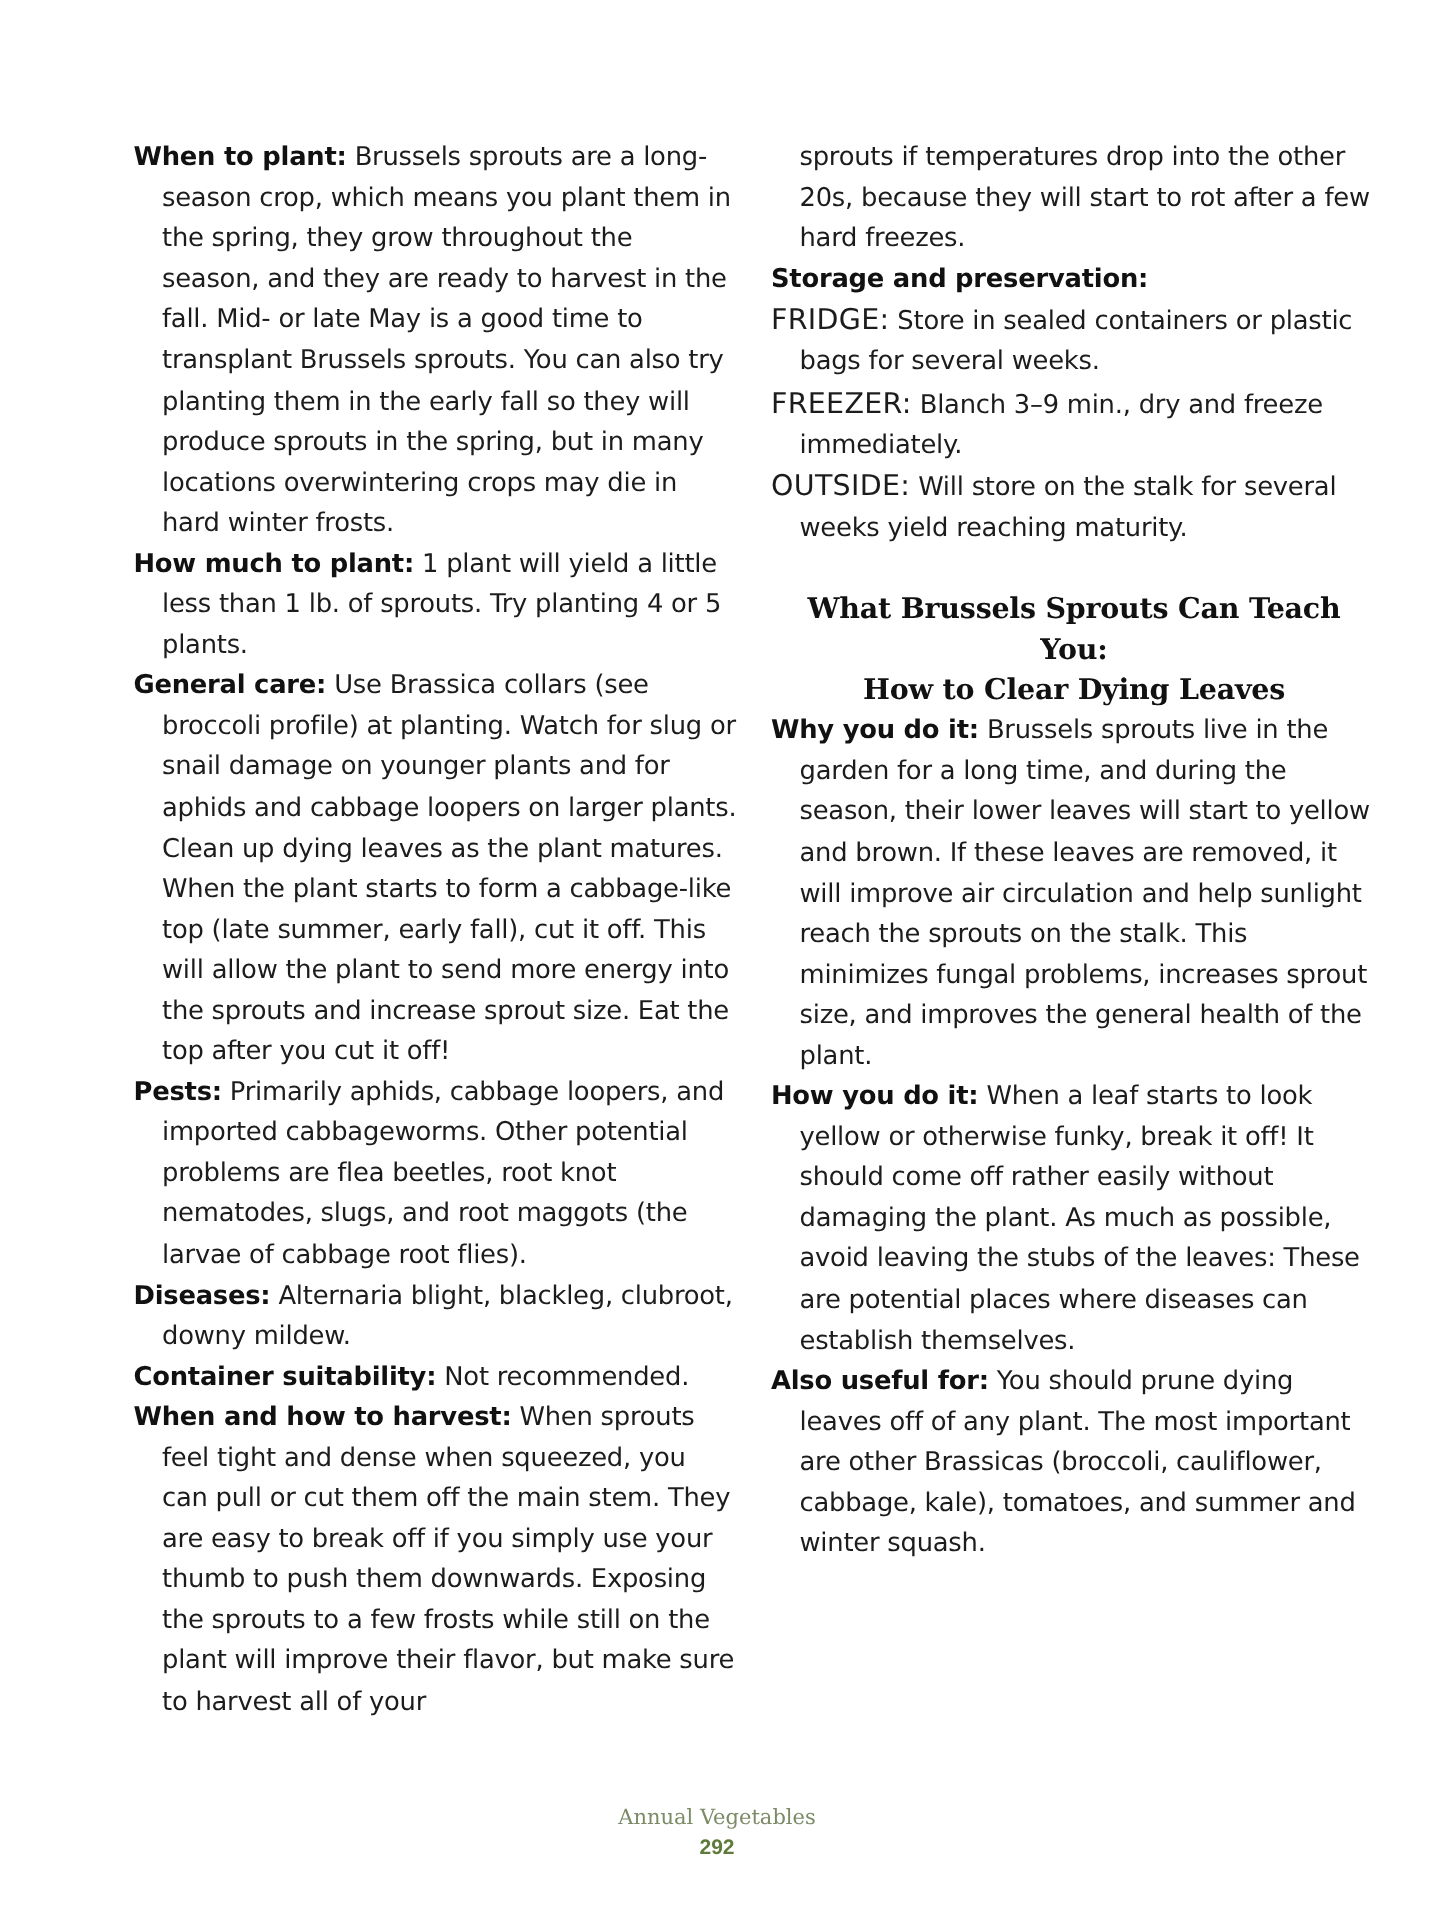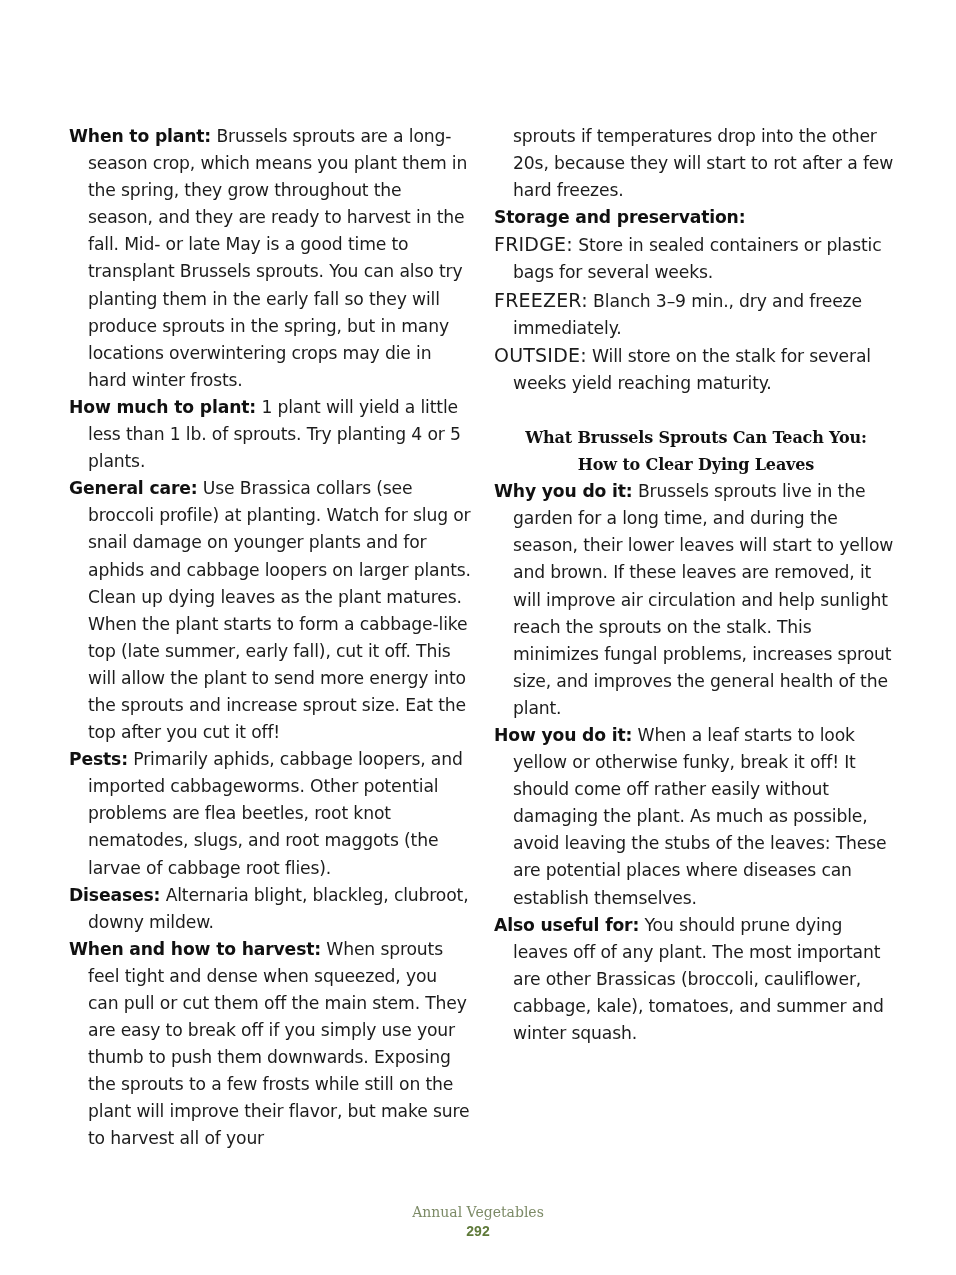--- a/index.html
+++ b/index.html
@@ -1,40 +1,41 @@
 <!DOCTYPE html>
 <html><head>
 <meta charset="utf-8">
 <style>
   html, body { margin: 0; padding: 0; background: #ffffff; }
   body { width: 956px; height: 1275px; position: relative; overflow: hidden;
          font-family: "DejaVu Sans", "Liberation Sans", sans-serif; color: #1c1c1c; }
-  .col { position: absolute; top: 123px; width: 405px; font-size: 17.2px; line-height: 27.1px; letter-spacing: -0.15px; }
+  .col { position: absolute; top: 92px; width: 405px; font-size: 17.2px; line-height: 27.1px; letter-spacing: -0.15px; margin-left: 20px; }
   .col-left { left: 69px; width: 402px; }
   .col-right { left: 494px; width: 404px; }
   .entry { padding-left: 19px; text-indent: -19px; margin: 0; }
   .cont { padding-left: 19px; margin: 0; }
   .lbl { font-weight: bold; color: #111; }
   .sc { font-size: 19px; letter-spacing: 0.2px; }
   .spacer { height: 27px; }
   .sidebar-title { font-family: "DejaVu Serif", "Liberation Serif", serif; font-weight: bold; text-align: center;
-                   font-size: 16px; line-height: 27.1px; margin: 0; color: #111; }
+                   font-size: 19px; line-height: 27.1px; margin: 0; color: #111; }
   .footer { position: absolute; left: 0; width: 956px; text-align: center; }
   .footer-section { top: 1204px; font-family: "DejaVu Serif", "Liberation Serif", serif; font-size: 14px; color: #7c8a66; }
   .footer-page { top: 1223px; font-family: "Liberation Sans", sans-serif; font-weight: bold; font-size: 14px; color: #5f7a3a; }
 </style>
 </head>
 <body>
 
 <div class="col col-left">
   <p class="entry"><span class="lbl">When to plant:</span> <span>Brussels sprouts are a long-season crop, which means you plant them in the spring, they grow throughout the season, and they are ready to harvest in the fall. Mid- or late May is a good time to transplant Brussels sprouts. You can also try planting them in the early fall so they will produce sprouts in the spring, but in many locations overwintering crops may die in hard winter frosts.</span></p>
   <p class="entry"><span class="lbl">How much to plant:</span> <span>1 plant will yield a little less than 1 lb. of sprouts. Try planting 4 or 5 plants.</span></p>
   <p class="entry"><span class="lbl">General care:</span> <span>Use Brassica collars (see broccoli profile) at planting. Watch for slug or snail damage on younger plants and for aphids and cabbage loopers on larger plants. Clean up dying leaves as the plant matures. When the plant starts to form a cabbage-like top (late summer, early fall), cut it off. This will allow the plant to send more energy into the sprouts and increase sprout size. Eat the top after you cut it off!</span></p>
   <p class="entry"><span class="lbl">Pests:</span> <span>Primarily aphids, cabbage loopers, and imported cabbageworms. Other potential problems are flea beetles, root knot nematodes, slugs, and root maggots (the larvae of cabbage root flies).</span></p>
   <p class="entry"><span class="lbl">Diseases:</span> <span>Alternaria blight, blackleg, clubroot, downy mildew.</span></p>
+  <p class="entry"><span class="lbl">Container suitability:</span> <span>Not recommended.</span></p>
   <p class="entry"><span class="lbl">When and how to harvest:</span> <span>When sprouts feel tight and dense when squeezed, you can pull or cut them off the main stem. They are easy to break off if you simply use your thumb to push them downwards. Exposing the sprouts to a few frosts while still on the plant will improve their flavor, but make sure to harvest all of your</span></p>
 </div>
 
 <div class="col col-right">
   <p class="cont">sprouts if temperatures drop into the other 20s, because they will start to rot after a few hard freezes.</p>
   <p class="entry"><span class="lbl">Storage and preservation:</span></p>
   <p class="entry"><span class="sc">FRIDGE:</span> <span>Store in sealed containers or plastic bags for several weeks.</span></p>
   <p class="entry"><span class="sc">FREEZER:</span> <span>Blanch 3–9 min., dry and freeze immediately.</span></p>
   <p class="entry"><span class="sc">OUTSIDE:</span> <span>Will store on the stalk for several weeks yield reaching maturity.</span></p>
 

